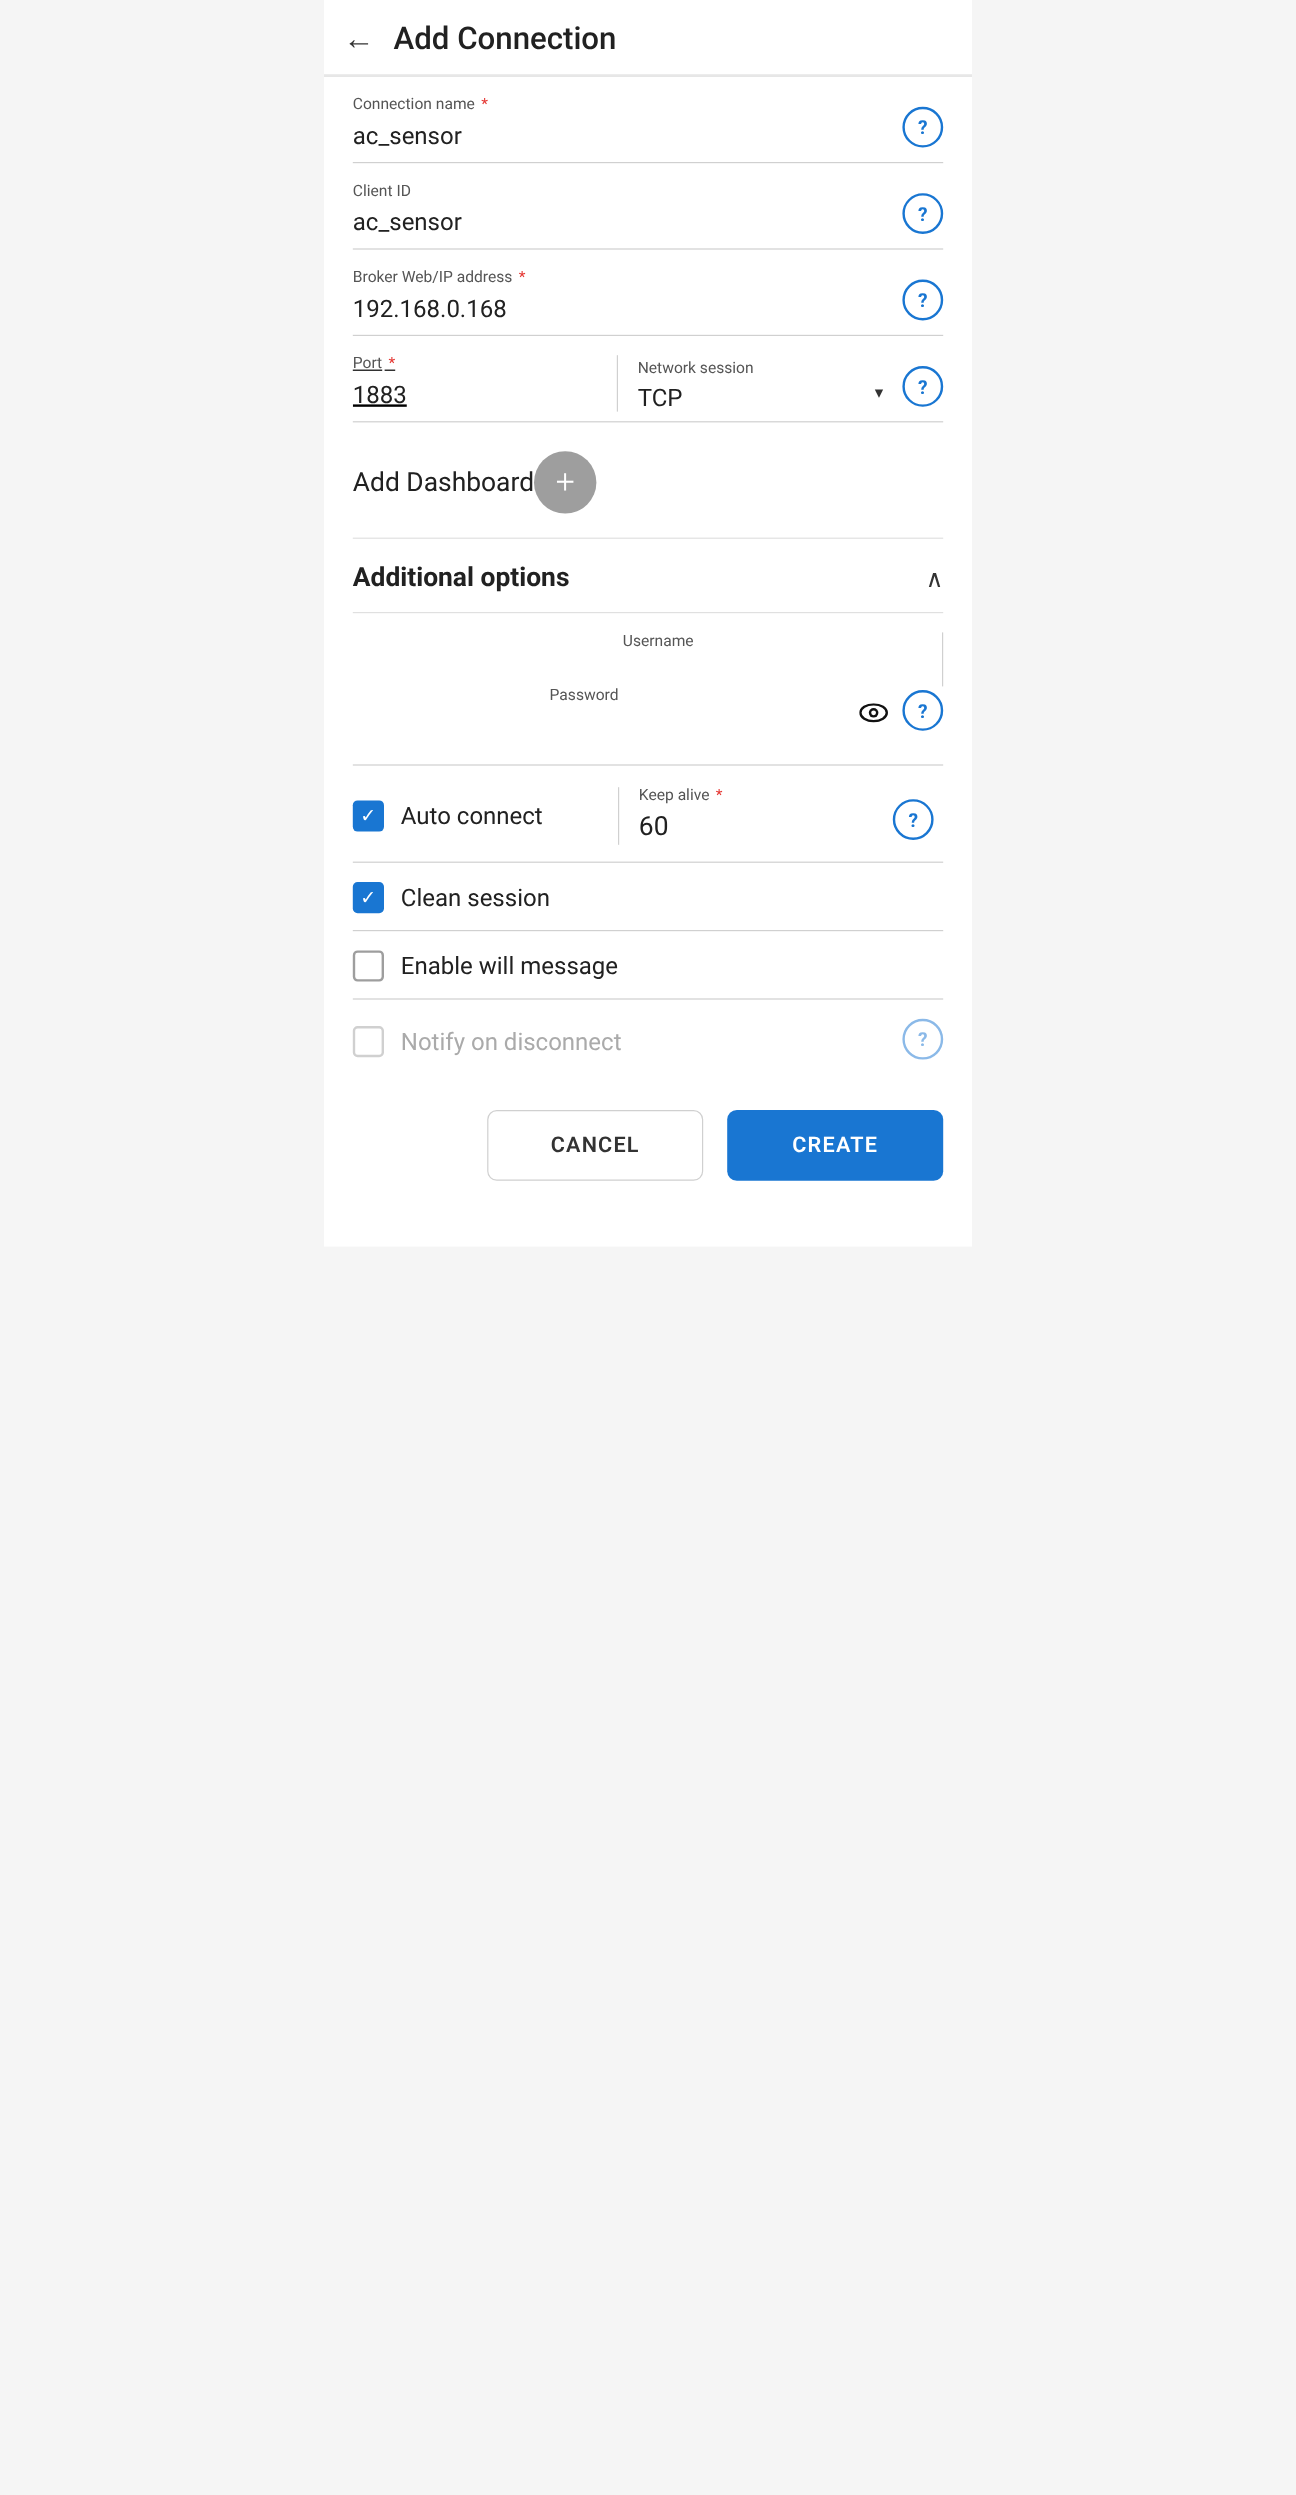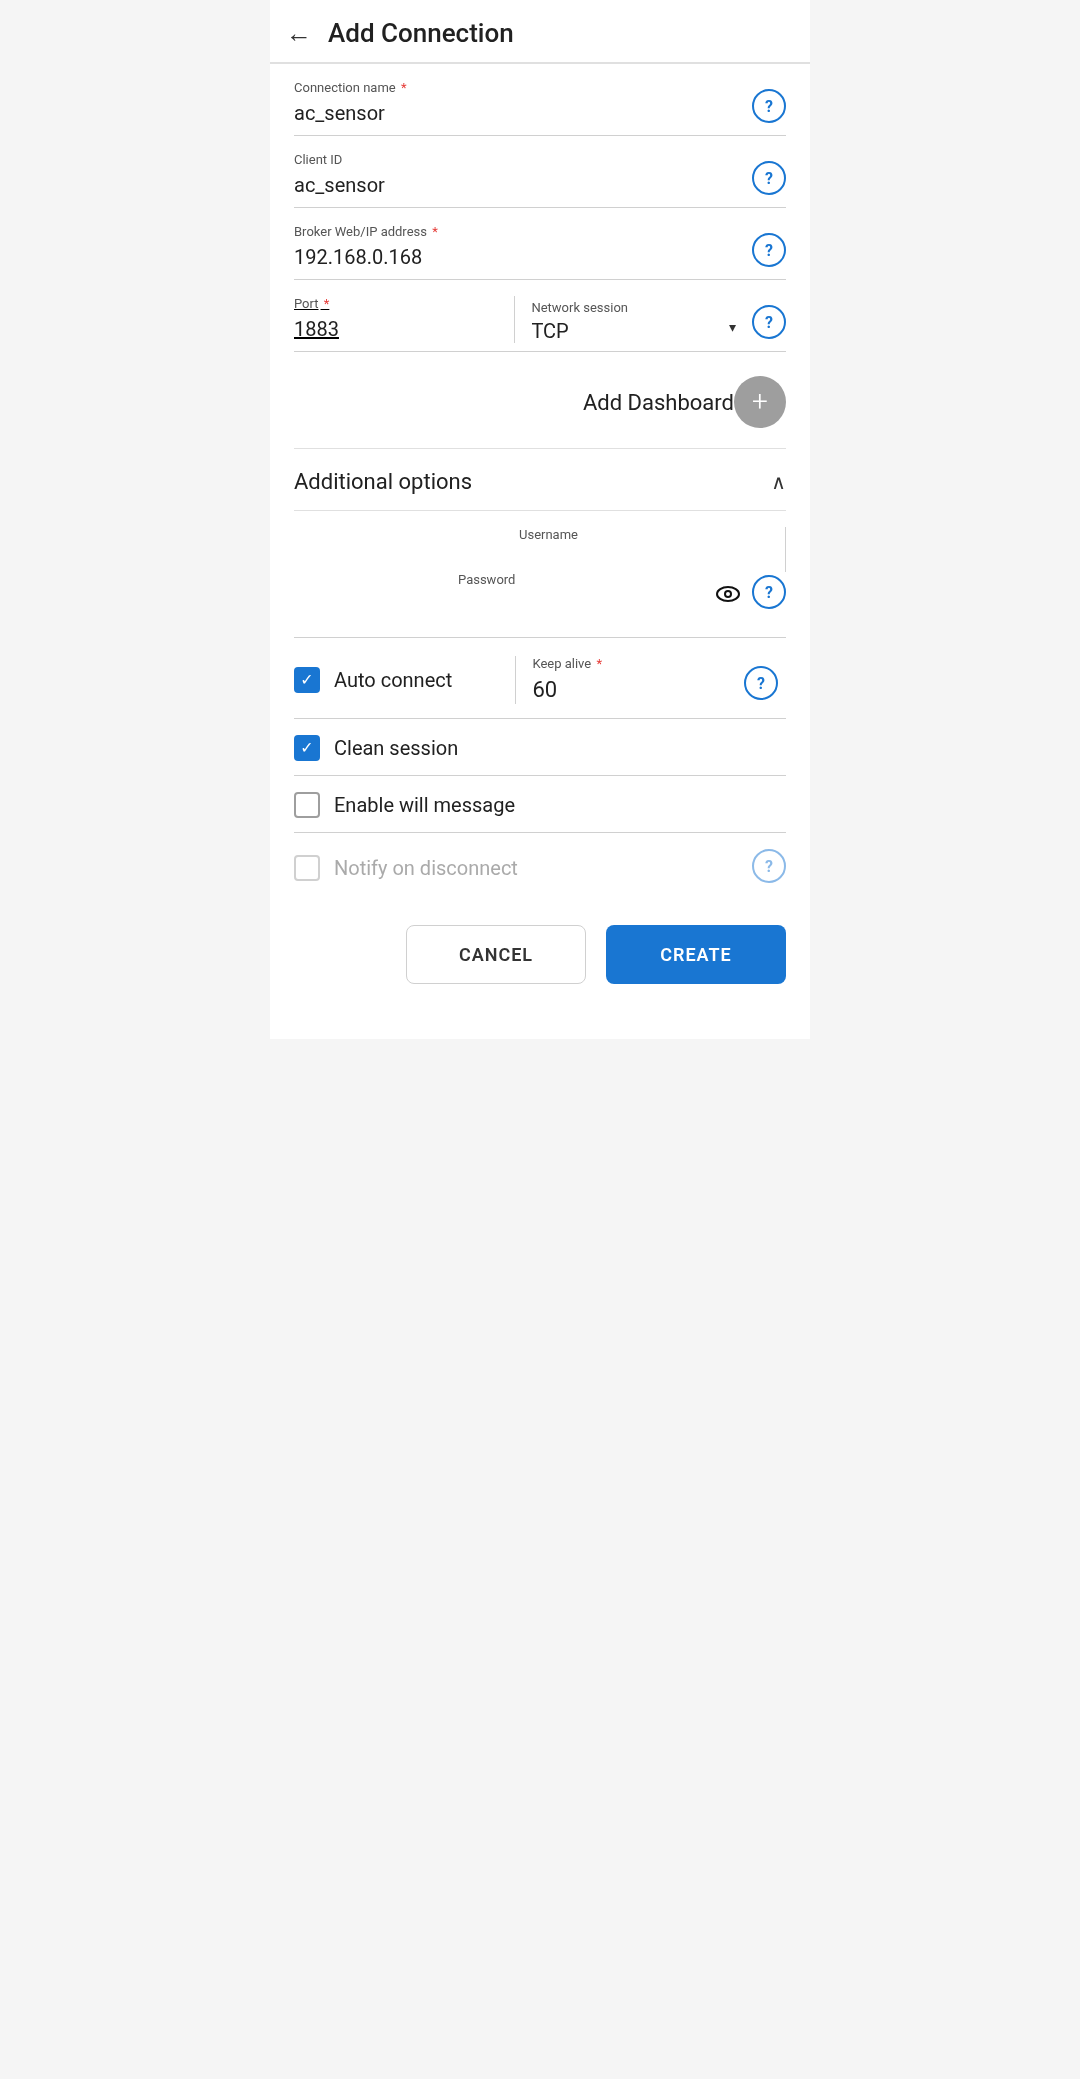--- a/index.html
+++ b/index.html
@@ -155,21 +155,21 @@
     .chevron-down {
       font-size: 14px;
       color: #333;
       margin-left: 4px;
     }
 
     
     .add-dashboard-row {
       display: flex;
       align-items: center;
-      justify-content: flex-end;
+      justify-content: flex-start;
       padding: 24px 0 20px 0;
       border-bottom: 1px solid #e0e0e0;
     }
 
     .add-dashboard-label {
       font-size: 22px;
       color: #212121;
       font-weight: 400;
     }
 
@@ -194,21 +194,21 @@
       align-items: center;
       justify-content: space-between;
       padding: 20px 0 16px 0;
       border-bottom: 1px solid #e0e0e0;
       cursor: pointer;
     }
 
     .additional-options-label {
       font-size: 22px;
       color: #212121;
-      font-weight: 400;
+      font-weight: 700;
     }
 
     .chevron-up {
       font-size: 20px;
       color: #333;
     }
 
     
     .credentials-row {
       display: flex;

